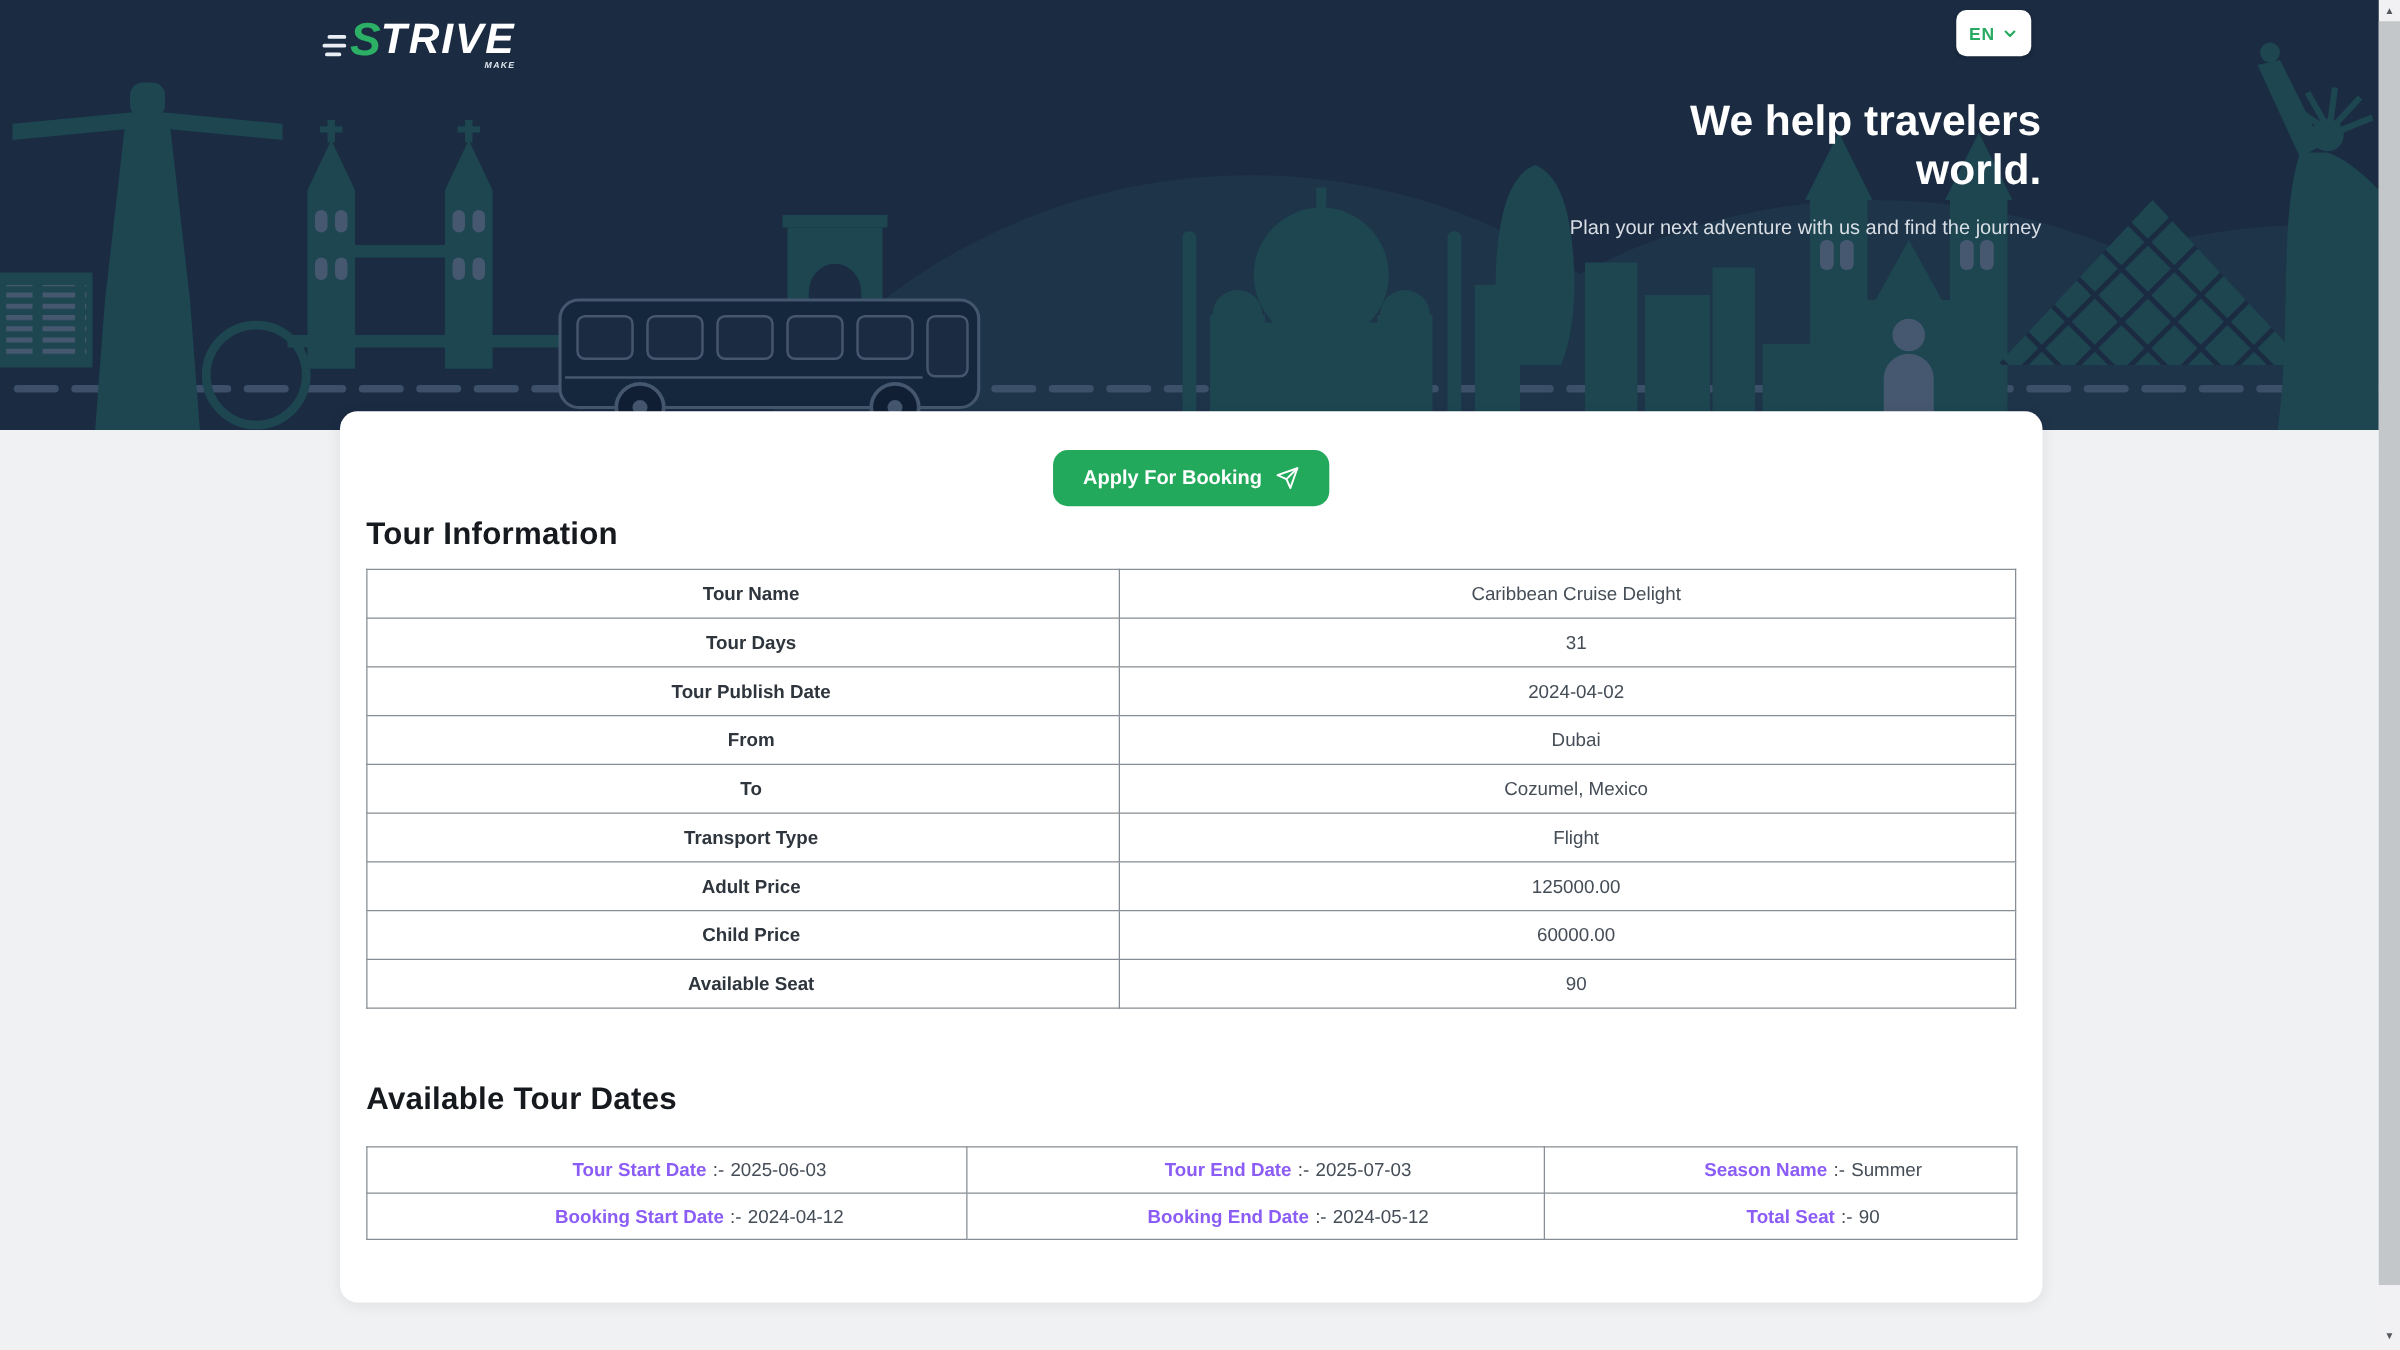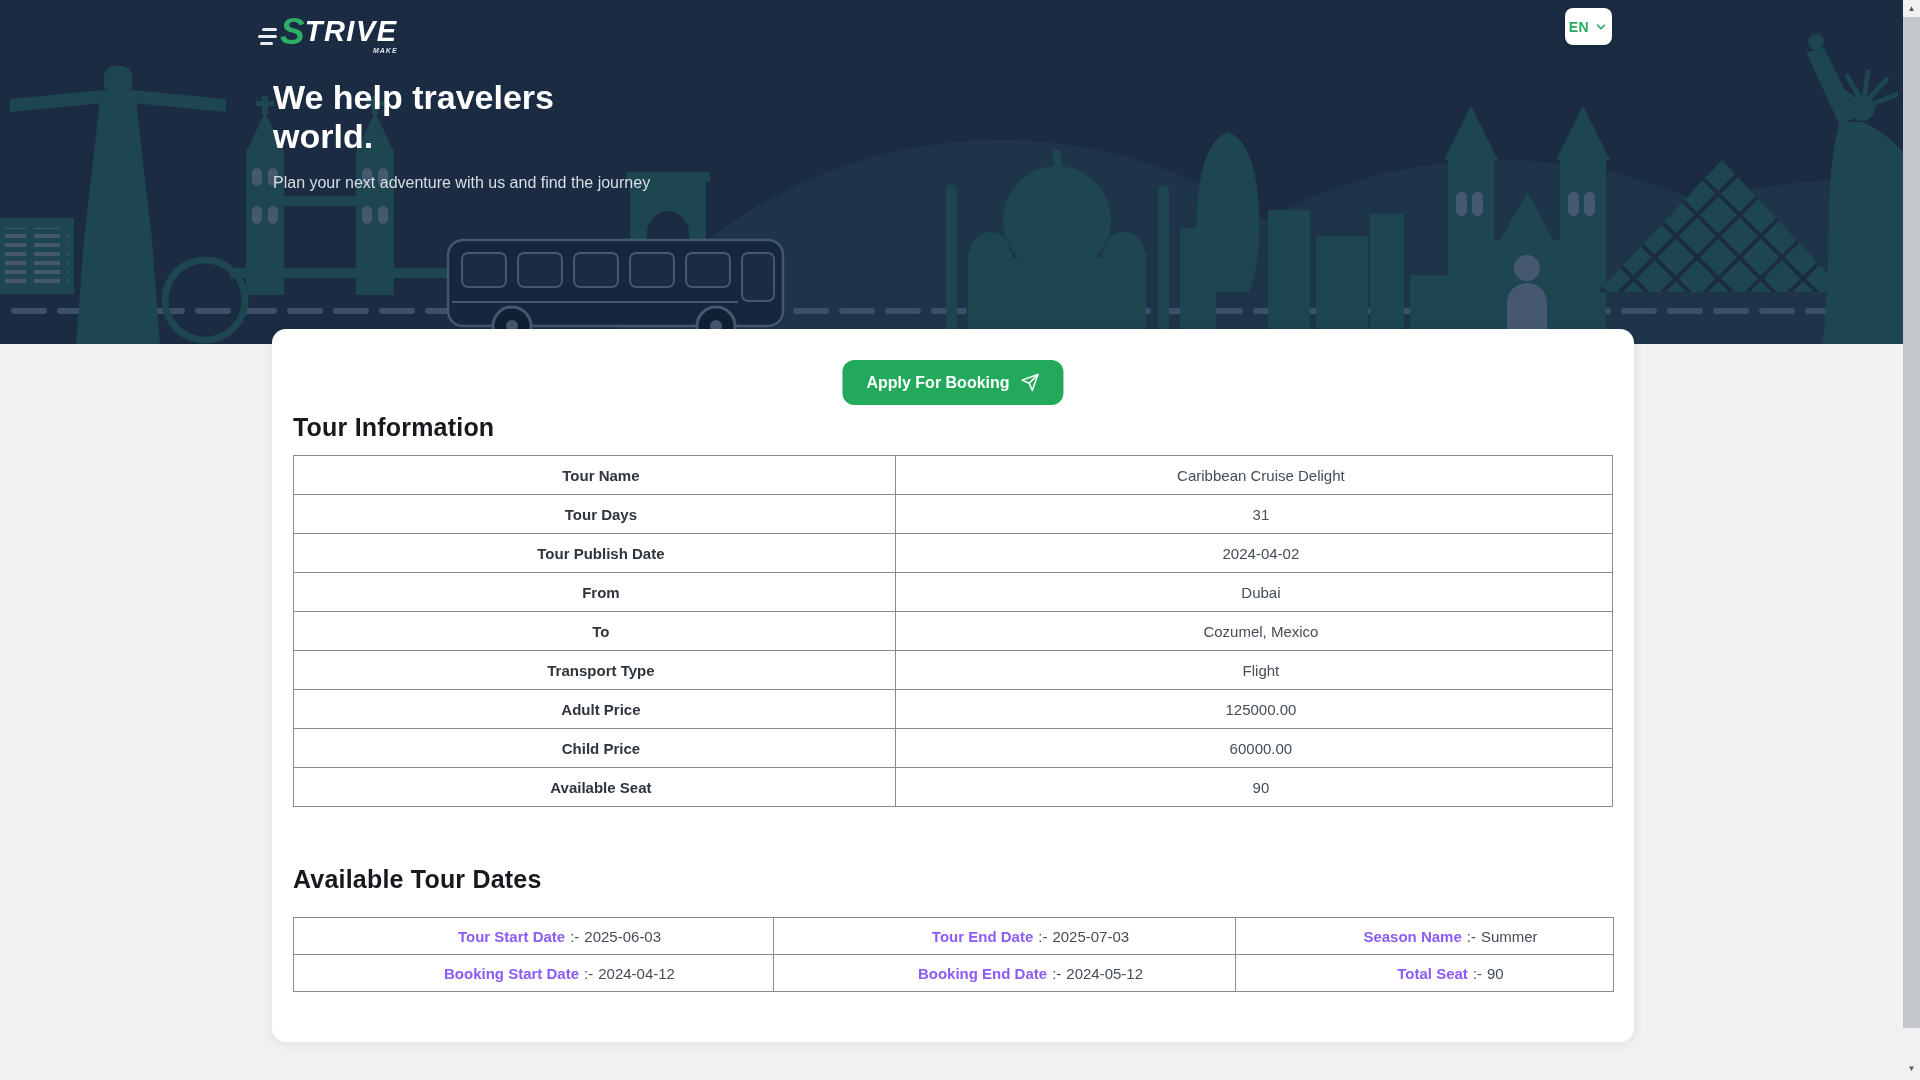--- a/index.html
+++ b/index.html
@@ -26,39 +26,39 @@
   .logo-lines i { display:block; height:3px; border-radius:2px; background:#e9eef4; }
   .logo-lines i:nth-child(1){ width:15px; margin-left:4px; }
   .logo-lines i:nth-child(2){ width:19px; }
   .logo-lines i:nth-child(3){ width:13px; margin-left:2px; }
   .logo-s {
     font-size:37px; font-weight:800; font-style:italic; color:#2cb066;
     letter-spacing:-1px; line-height:1; margin-right:1px;
   }
   .logo-rest { position:relative; display:inline-block; }
   .logo-text {
-    font-size:29px; font-weight:800; font-style:italic; color:#ffffff;
+    font-size:34px; font-weight:800; font-style:italic; color:#ffffff;
     letter-spacing:1.5px; line-height:1;
   }
   .logo-tagline {
     position:absolute; right:0; bottom:-8px;
     font-size:7px; font-weight:700; font-style:italic;
     color:#dfe5ec; letter-spacing:1px;
   }
 
   .lang-btn {
-    position:absolute; left:1565px; top:8px; width:47px; height:37px;
+    position:absolute; left:1565px; top:8px; width:60px; height:37px;
     background:#ffffff; border:none; border-radius:8px;
     display:flex; align-items:center; justify-content:center; gap:5px;
     cursor:pointer; box-shadow:0 1px 3px rgba(0,0,0,.18);
   }
   .lang-label { font-size:14px; font-weight:700; color:#27ab62; letter-spacing:.5px; }
   .lang-btn svg { display:block; }
 
-  .hero-text { position:absolute; left:273px; top:0; width:1360px; text-align:left; }
+  .hero-text { position:absolute; left:273px; top:0; width:1360px; text-align:right; }
   .hero-title { margin-top:78px; font-size:34px; line-height:39px; font-weight:700; color:#ffffff; }
   .hero-subtitle { margin-top:17px; font-size:16px; line-height:19px; color:#d9dee5; }
 
   
   .card {
     position:absolute; left:272px; top:329px; width:1362px; height:713px;
     background:#ffffff; border-radius:14px;
     box-shadow:0 2px 12px rgba(20,30,50,.08);
   }
   .apply-btn {

